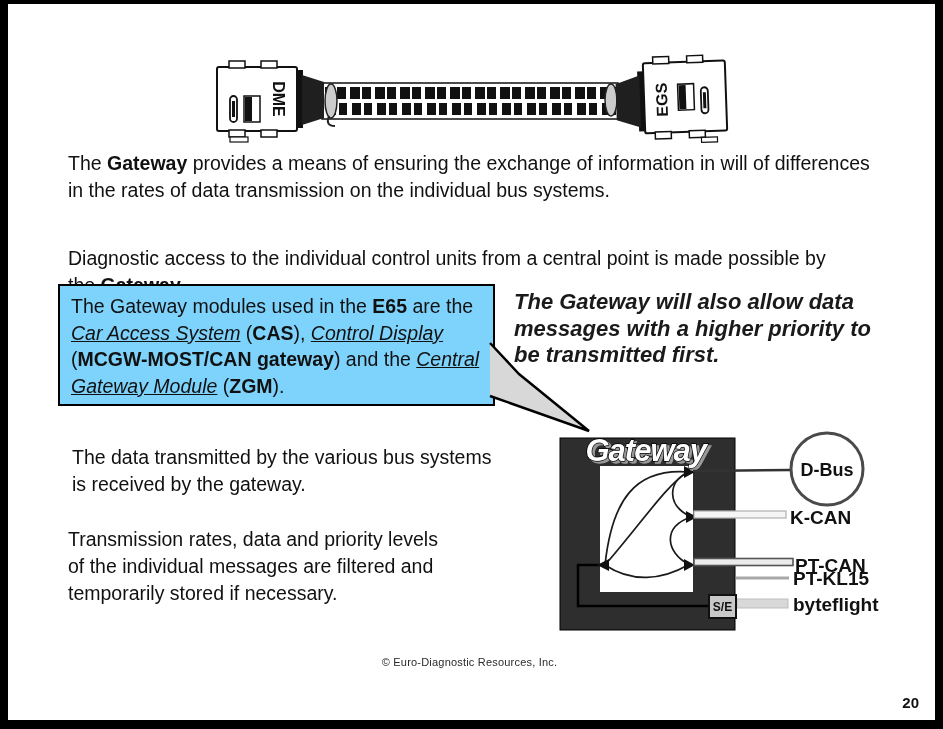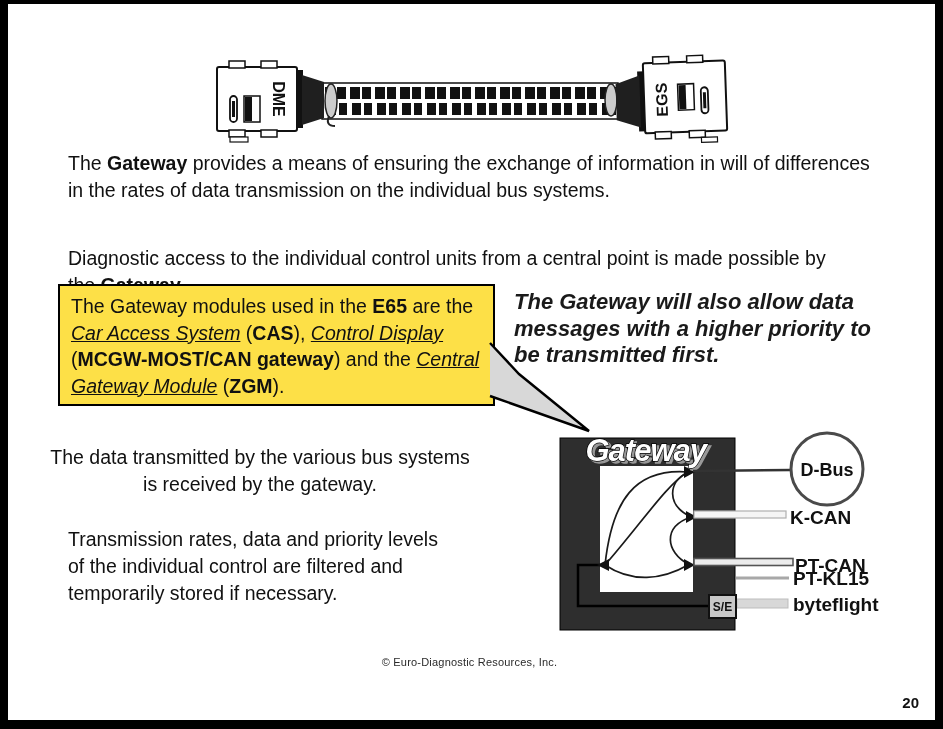--- a/index.html
+++ b/index.html
@@ -6,21 +6,21 @@
   #page{
     position:relative;width:943px;height:729px;background:#fff;
     font-family:"Liberation Sans", sans-serif;color:#111;overflow:hidden;
   }
   .frame{position:absolute;background:#000;}
   .txt{position:absolute;font-size:19.5px;line-height:27px;color:#111;}
   .b{font-weight:bold;}
   .iu{font-style:italic;text-decoration:underline;}
   #callout-box{
     position:absolute;left:58px;top:284px;width:437px;height:122px;
-    background:#fde047;border:2px solid #000;box-sizing:border-box;
+    background:#7dd3fc;border:2px solid #000;box-sizing:border-box;
     padding:7px 10px 0 11px;font-size:19.5px;line-height:26.5px;
   }
   #note-text{
     position:absolute;left:514px;top:289px;width:376px;
     font-size:22px;line-height:26.5px;font-weight:bold;font-style:italic;color:#1a1a1a;
   }
   #copyright{
     position:absolute;left:0;top:656px;width:939px;text-align:center;
     font-size:11px;color:#2a2a2a;letter-spacing:.2px;
   }
@@ -92,23 +92,23 @@
   </svg>
 
   <p class="txt" style="left:68px;top:130px;width:822px;"><span>The </span><span class="b">Gateway</span><span> provides a means of ensuring the exchange of information in will of differences in the rates of data transmission on the individual bus systems.</span></p>
 
   <p class="txt" style="left:68px;top:205px;width:790px;margin-top:40px;"><span>Diagnostic access to the individual control units from a central point is made possible by the </span><span class="b">Gateway</span><span>.</span></p>
 
   <div id="callout-box"><span>The Gateway modules used in the </span><span class="b">E65</span><span> are the </span><span class="iu">Car Access System</span><span> (</span><span class="b">CAS</span><span>), </span><span class="iu">Control Display</span><span> (</span><span class="b">MCGW-MOST/CAN gateway</span><span>) and the </span><span class="iu">Central Gateway Module</span><span> (</span><span class="b">ZGM</span><span>).</span></div>
 
   <div id="note-text">The Gateway will also allow data messages with a higher priority to be transmitted first.</div>
 
-  <p class="txt" style="left:50px;top:424px;width:420px;text-align:center;">The data transmitted by the various bus systems is received by the gateway.</p>
+  <p class="txt" style="left:72px;top:424px;width:420px;">The data transmitted by the various bus systems is received by the gateway.</p>
 
-  <p class="txt" style="left:68px;top:506px;width:385px;">Transmission rates, data and priority levels of the individual control are filtered and temporarily stored if necessary.</p>
+  <p class="txt" style="left:68px;top:506px;width:385px;">Transmission rates, data and priority levels of the individual messages are filtered and temporarily stored if necessary.</p>
 
   <svg style="left:440px;top:320px;" width="503" height="330" viewBox="440 320 503 330">
 
     <g>
       <polygon points="490,343 519,374 589,431 490,396" fill="#d8d8d8"></polygon>
       <path d="M490,343 L519,374 L589,431 L490,396" fill="none" stroke="#000" stroke-width="2.4" stroke-linejoin="miter"></path>
     </g>
 
     <rect x="560" y="438" width="175" height="192" fill="#2e2e2e" stroke="#000" stroke-width="1"></rect>
 

